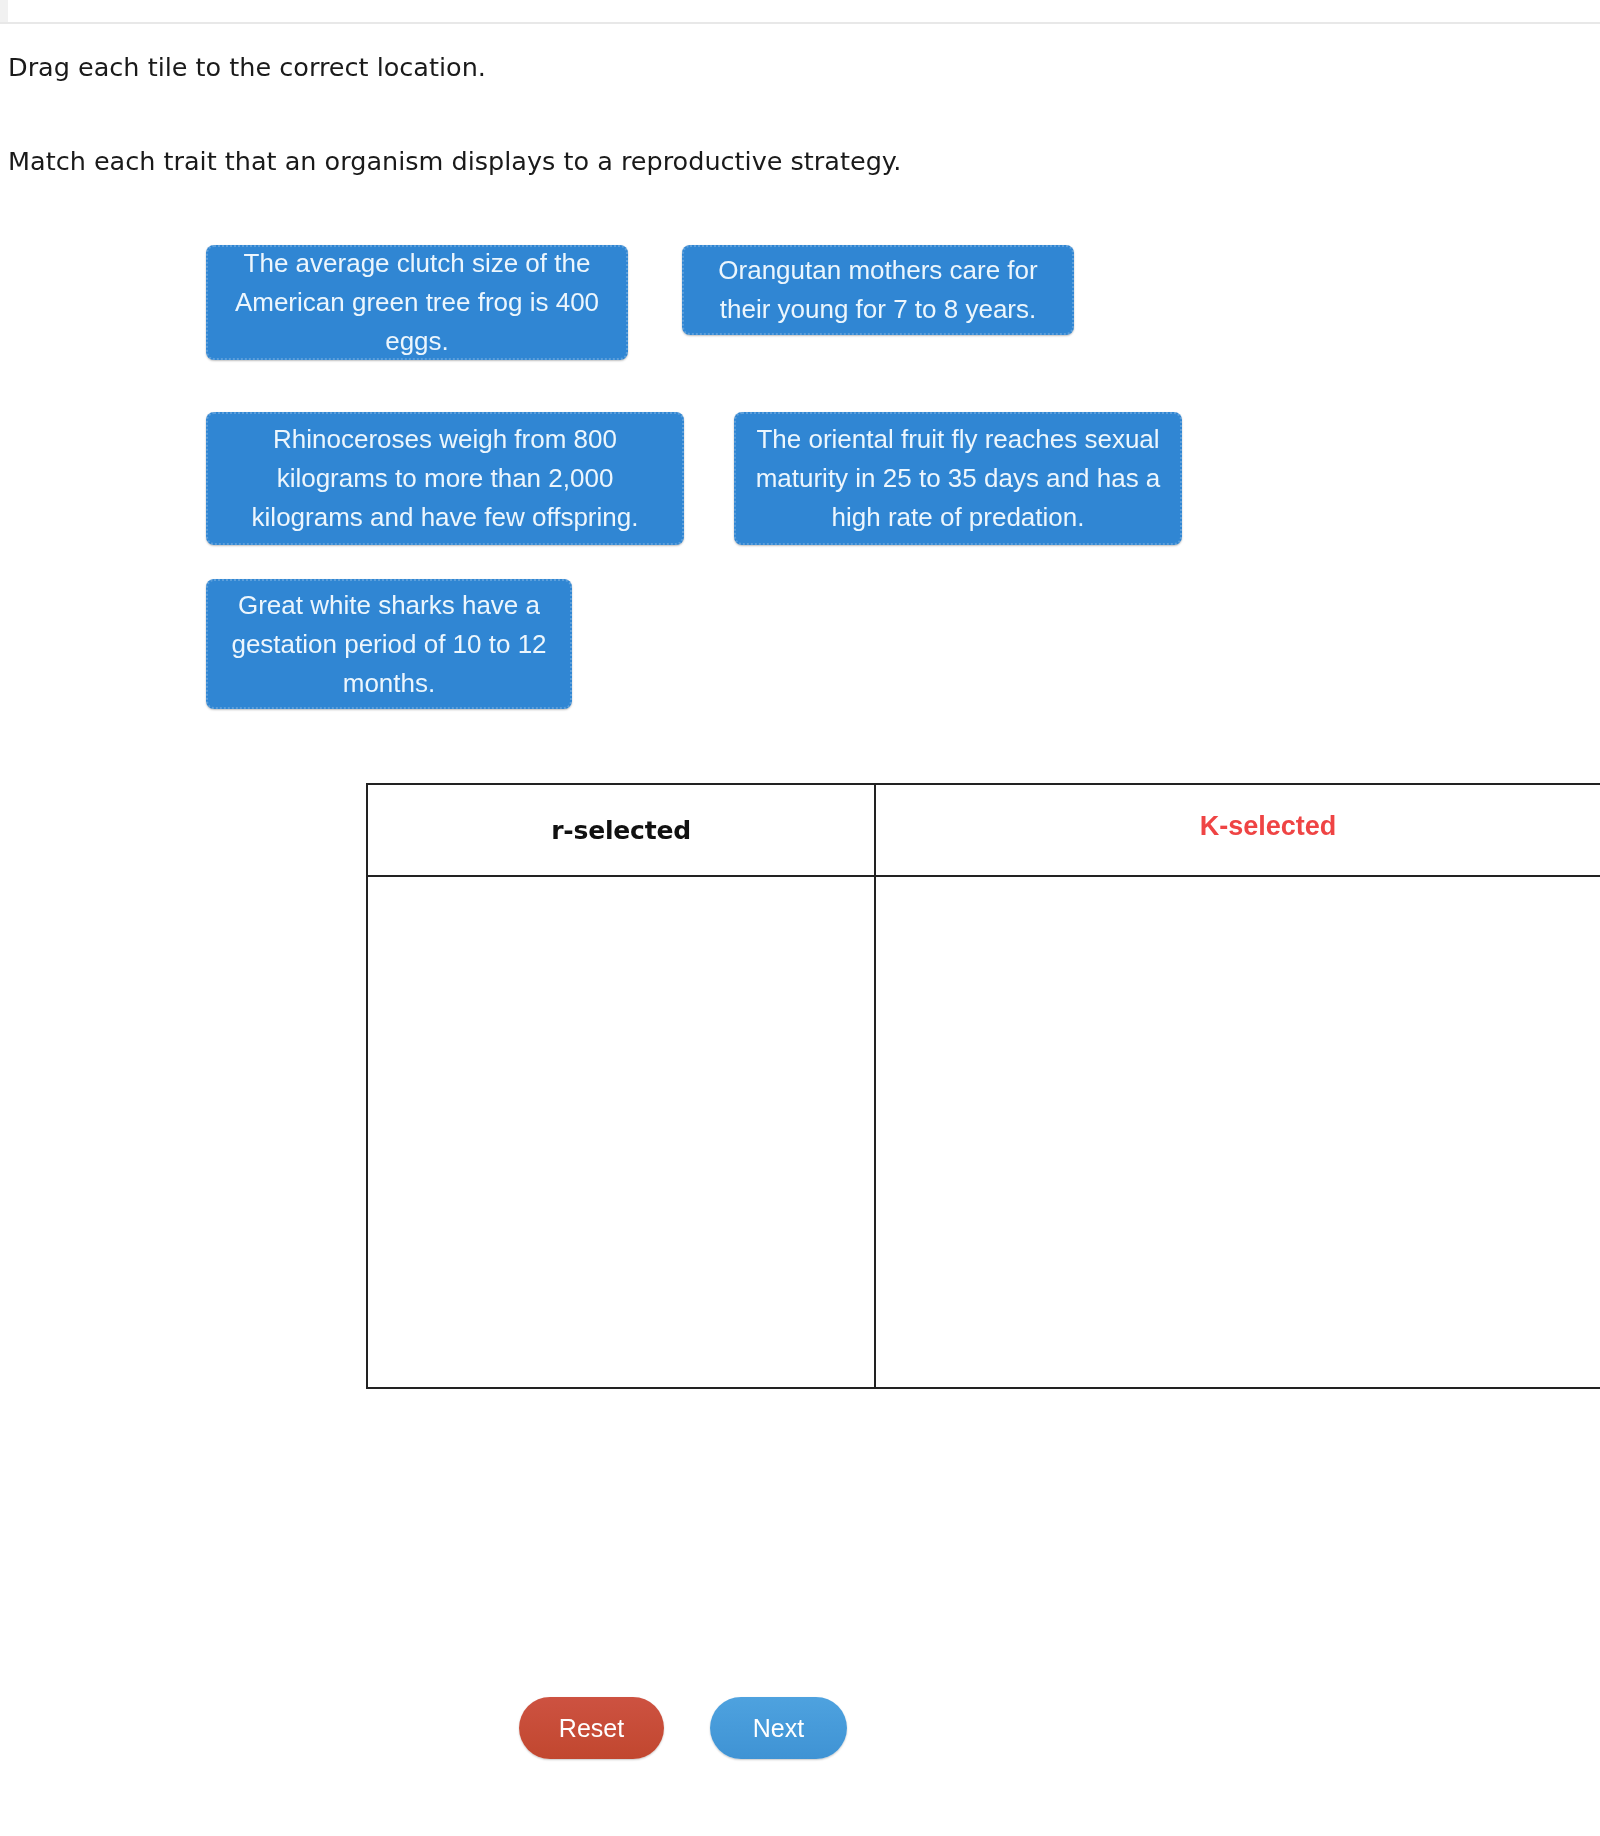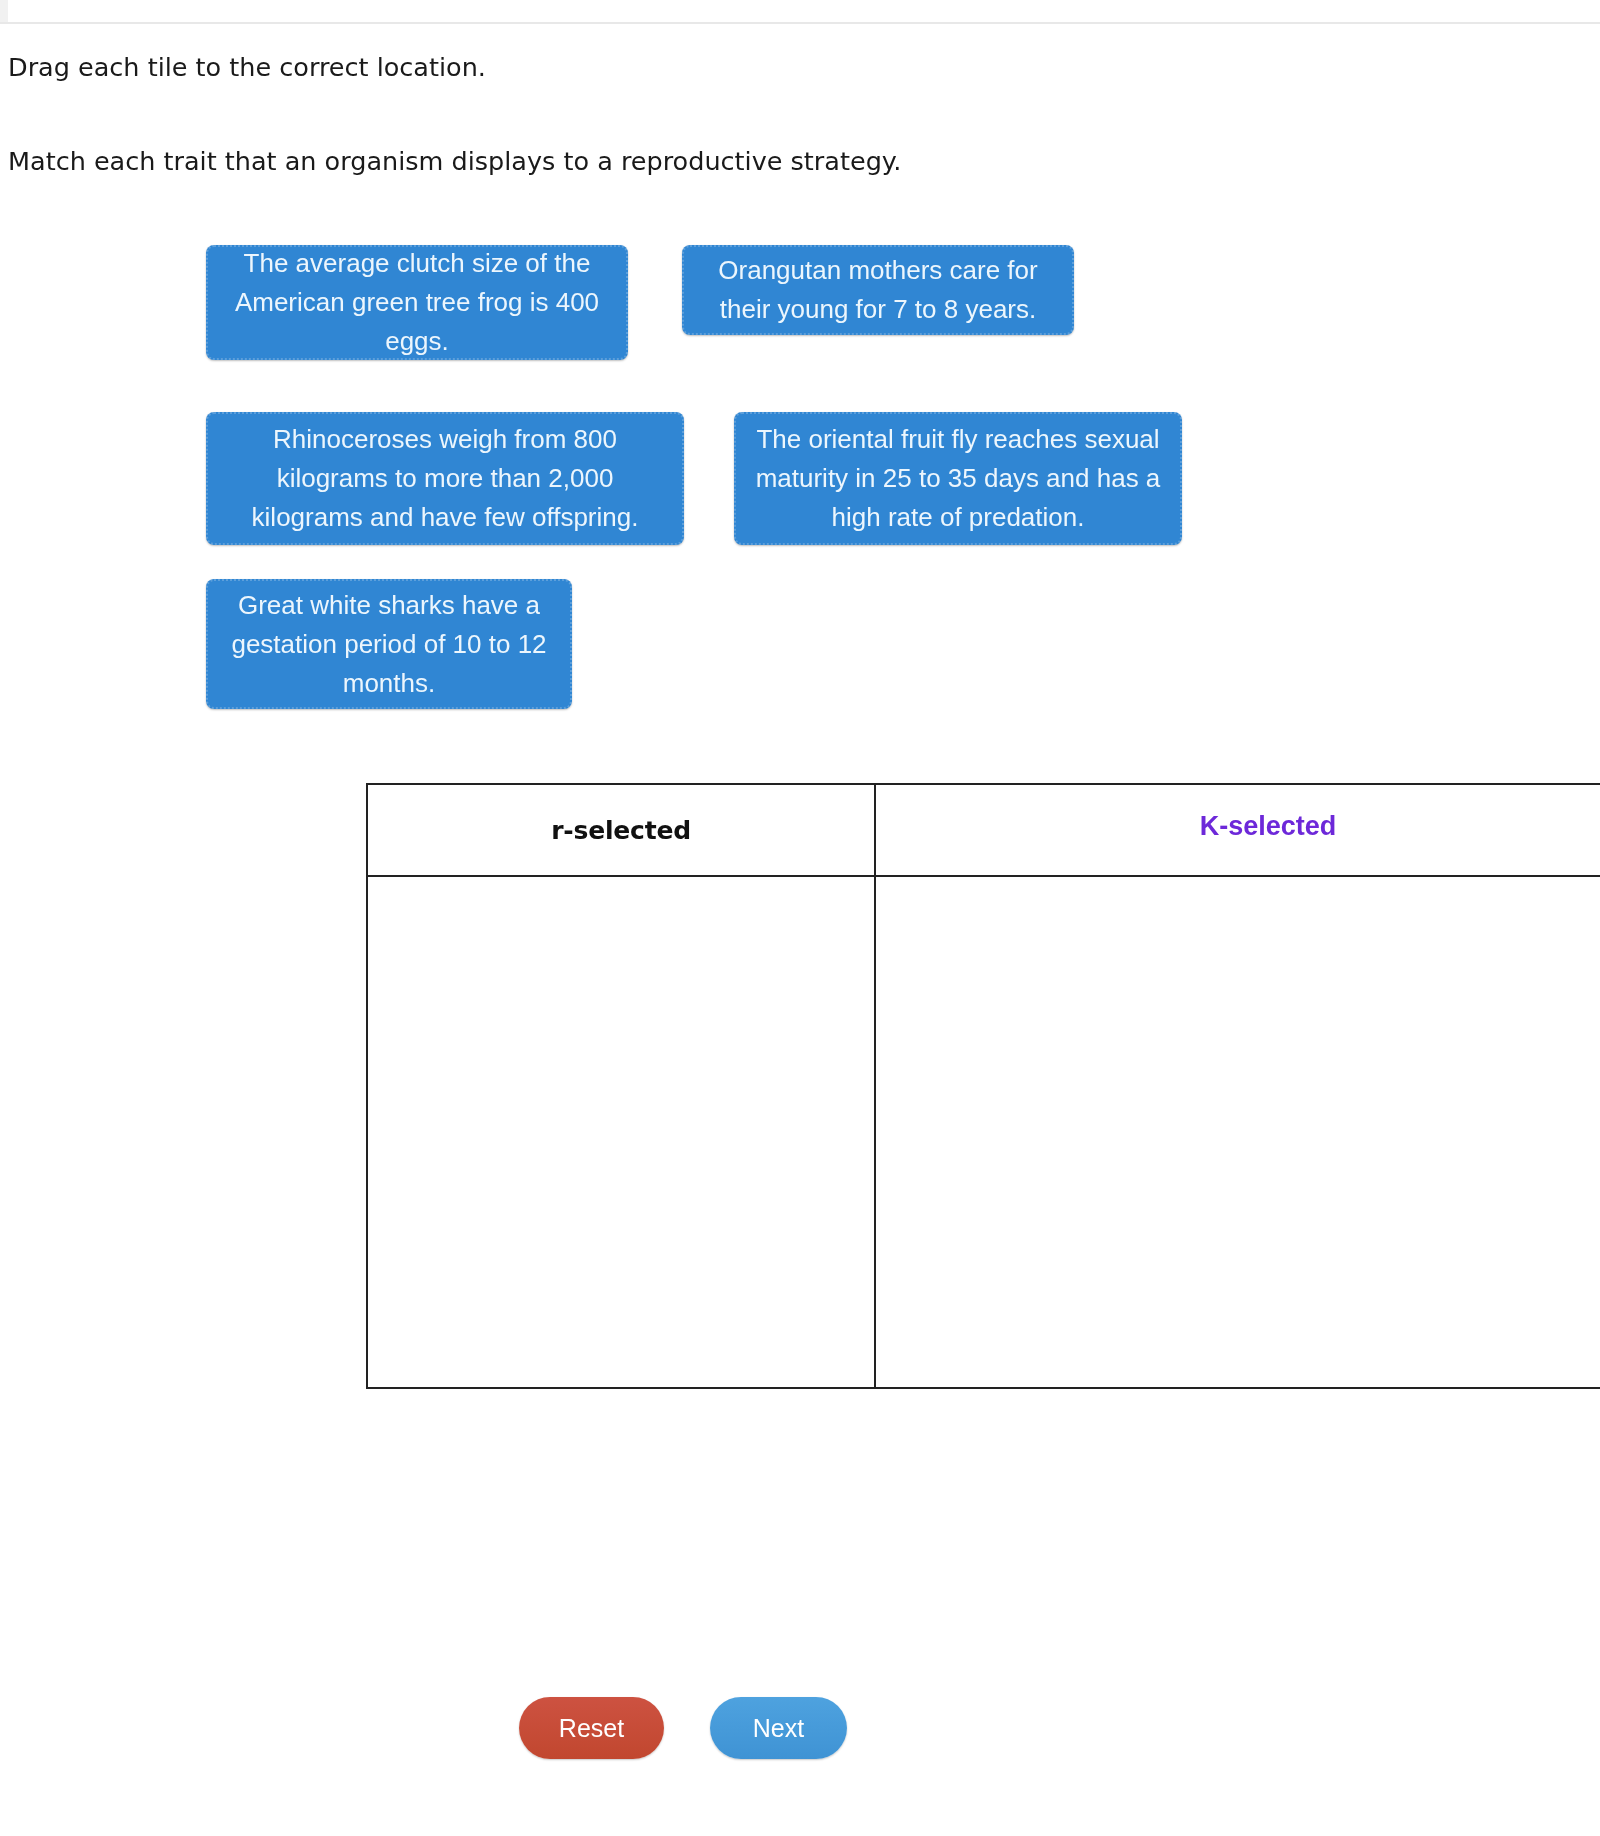--- a/index.html
+++ b/index.html
@@ -100,21 +100,21 @@
     font-family: "DejaVu Sans", "Liberation Sans", sans-serif;
     font-weight: bold;
     font-size: 25px;
     color: #111111;
     letter-spacing: -0.2px;
   }
   .hdr-k {
     font-family: "Liberation Sans", "DejaVu Sans", sans-serif;
     font-weight: bold;
     font-size: 27px;
-    color: #6d28d9;
+    color: #ef4444;
     position: relative;
     top: -4px;
   }
 
   
   #button-bar {
     position: absolute;
     left: 0;
     top: 1697px;
     width: 1366px;

